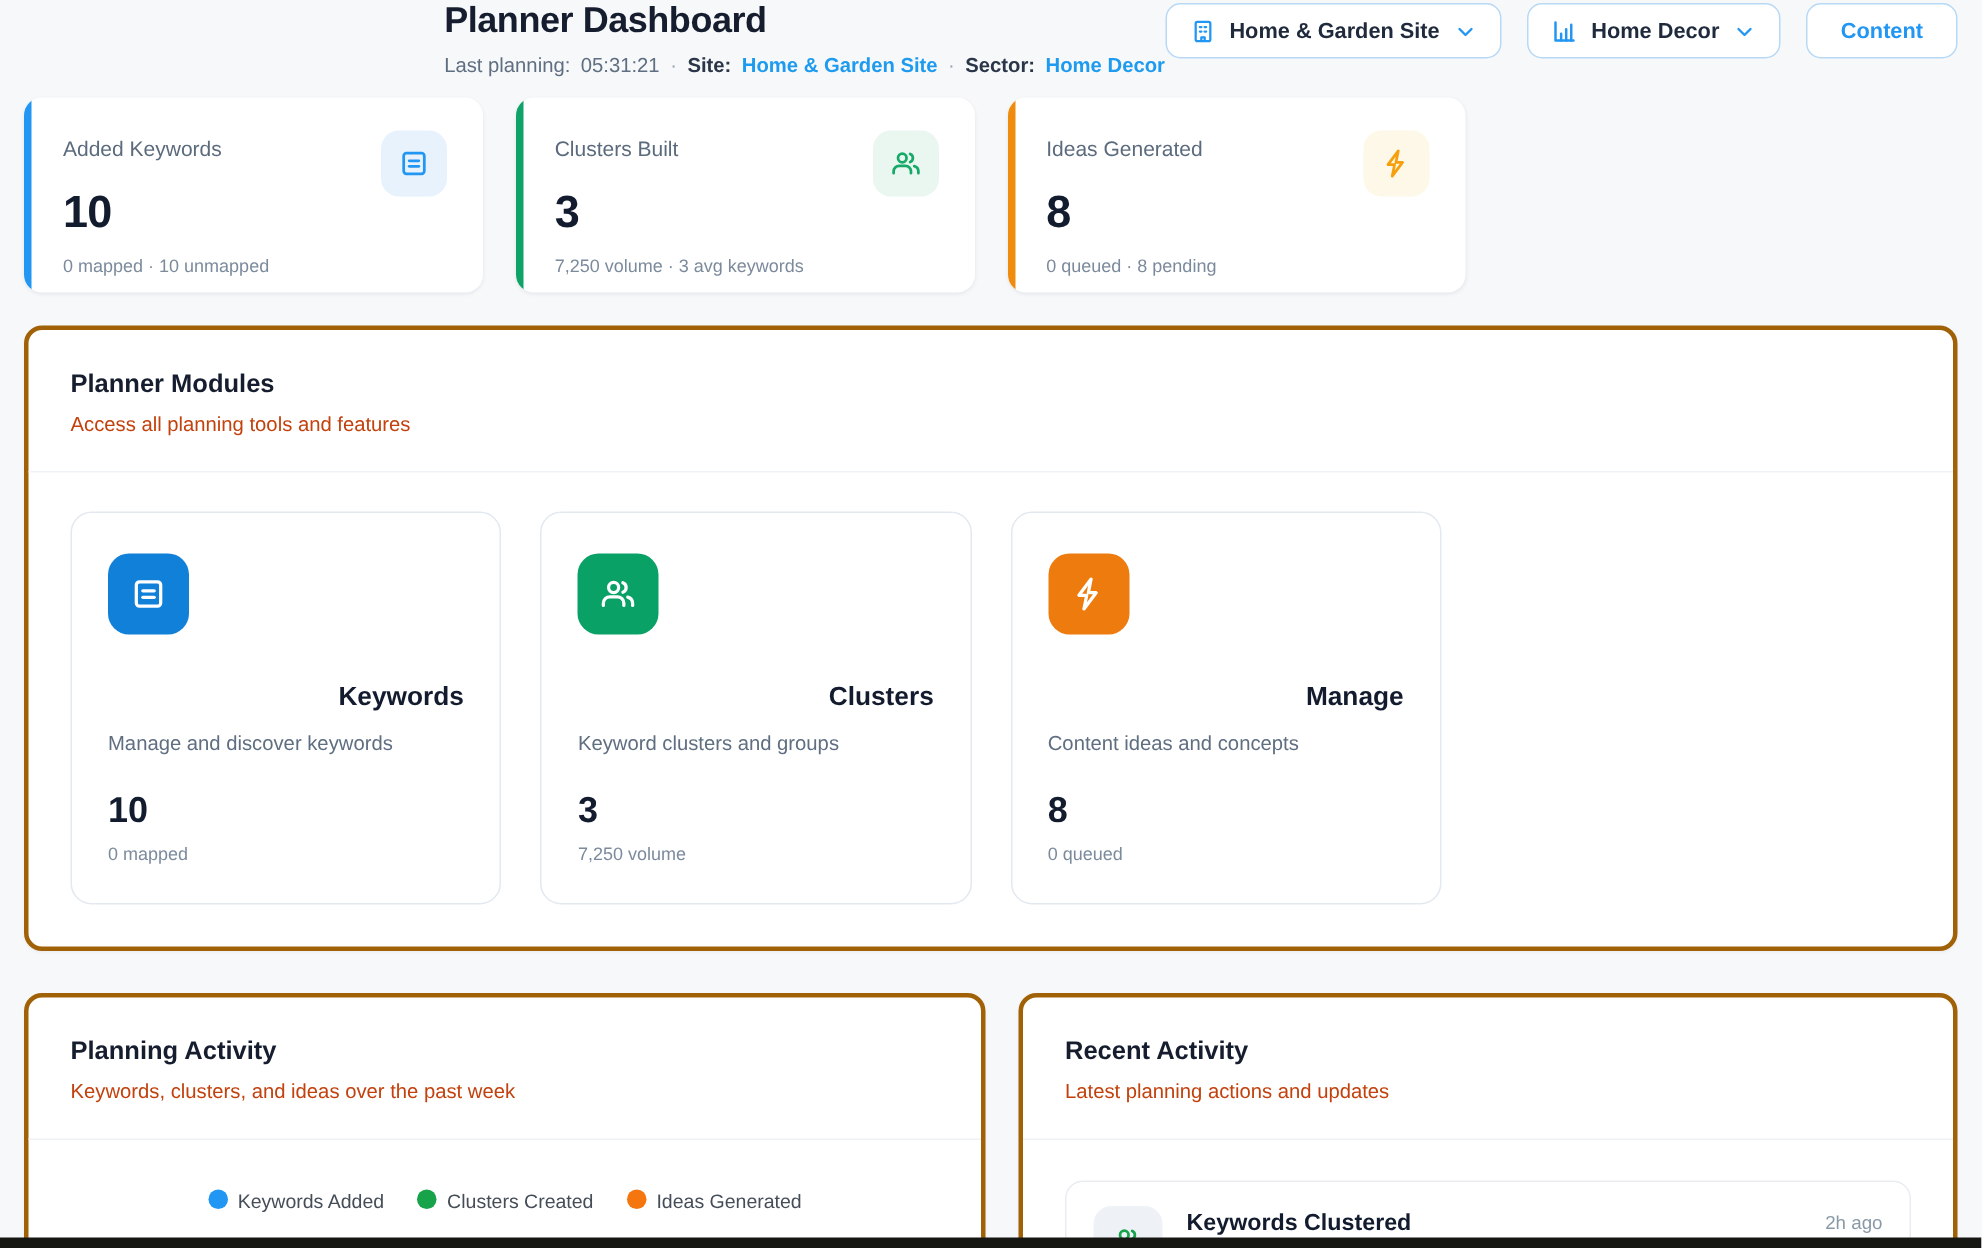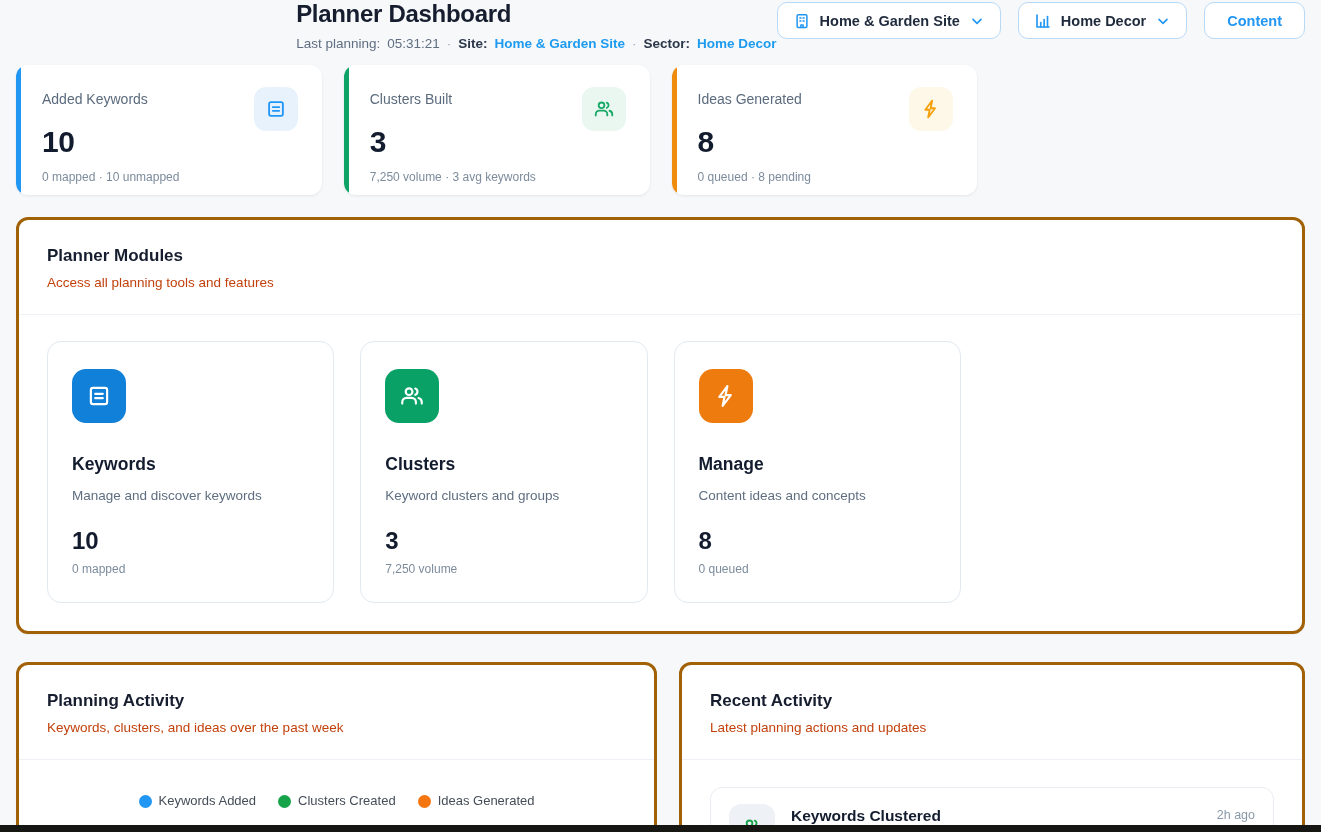--- a/index.html
+++ b/index.html
@@ -52,32 +52,32 @@
   .modules-panel { margin-top:22px; }
   .panel-head { padding:26px 28px 24px; }
   .panel-title { font-size:17px; font-weight:700; color:#161d2e; }
   .panel-sub { font-size:13.5px; color:#c2410c; margin-top:9px; }
   .divider { height:1px; background:#eef1f5; }
 
   
   .modules-grid { display:grid; grid-template-columns:repeat(4,1fr); gap:26px; padding:26px 28px 28px; }
   .module-card { border:1px solid #e3e9f0; border-radius:14px; padding:27px 24px 26px; cursor:pointer; background:#fff; }
   .module-icon { width:54px; height:54px; border-radius:14px; color:#fff; display:flex; align-items:center; justify-content:center; }
-  .module-title { font-size:17.5px; font-weight:800; color:#131c2e; margin-top:31px; }
+  .module-title { font-size:17.5px; font-weight:800; color:#131c2e; margin-top:31px;text-align:right; }
   .module-desc { font-size:13.5px; color:#5f6e80; margin-top:13px; }
   .module-value { font-size:24px; font-weight:800; color:#131c2e; margin-top:24px; }
   .module-caption { font-size:12px; color:#7c8b9c; margin-top:7px; }
 
   
   .bottom-grid { display:grid; grid-template-columns:641fr 626fr; gap:22px; margin-top:28px; }
   .bottom-card { height:260px; }
 
   
   .legend { display:flex; justify-content:center; gap:22px; margin-top:33px; }
-  .legend-item { display:flex; align-items:flex-end; gap:7px; font-size:13px; color:#454d58; }
+  .legend-item { display:flex; align-items:flex-start; gap:7px; font-size:13px; color:#454d58; }
   .legend-dot { width:13px; height:13px; border-radius:50%; }
   .chart { position:relative; height:110px; margin-top:4px; }
 
   
   .activity-body { padding:27px 28px; }
   .activity-item {
     display:flex; align-items:flex-start; gap:16px;
     border:1px solid #e9edf2; border-radius:12px; padding:16px 18px; height:92px;
   }
   .activity-icon { width:46px; height:46px; border-radius:12px; background:#eef2f7; display:flex; align-items:center; justify-content:center; flex:none; }

